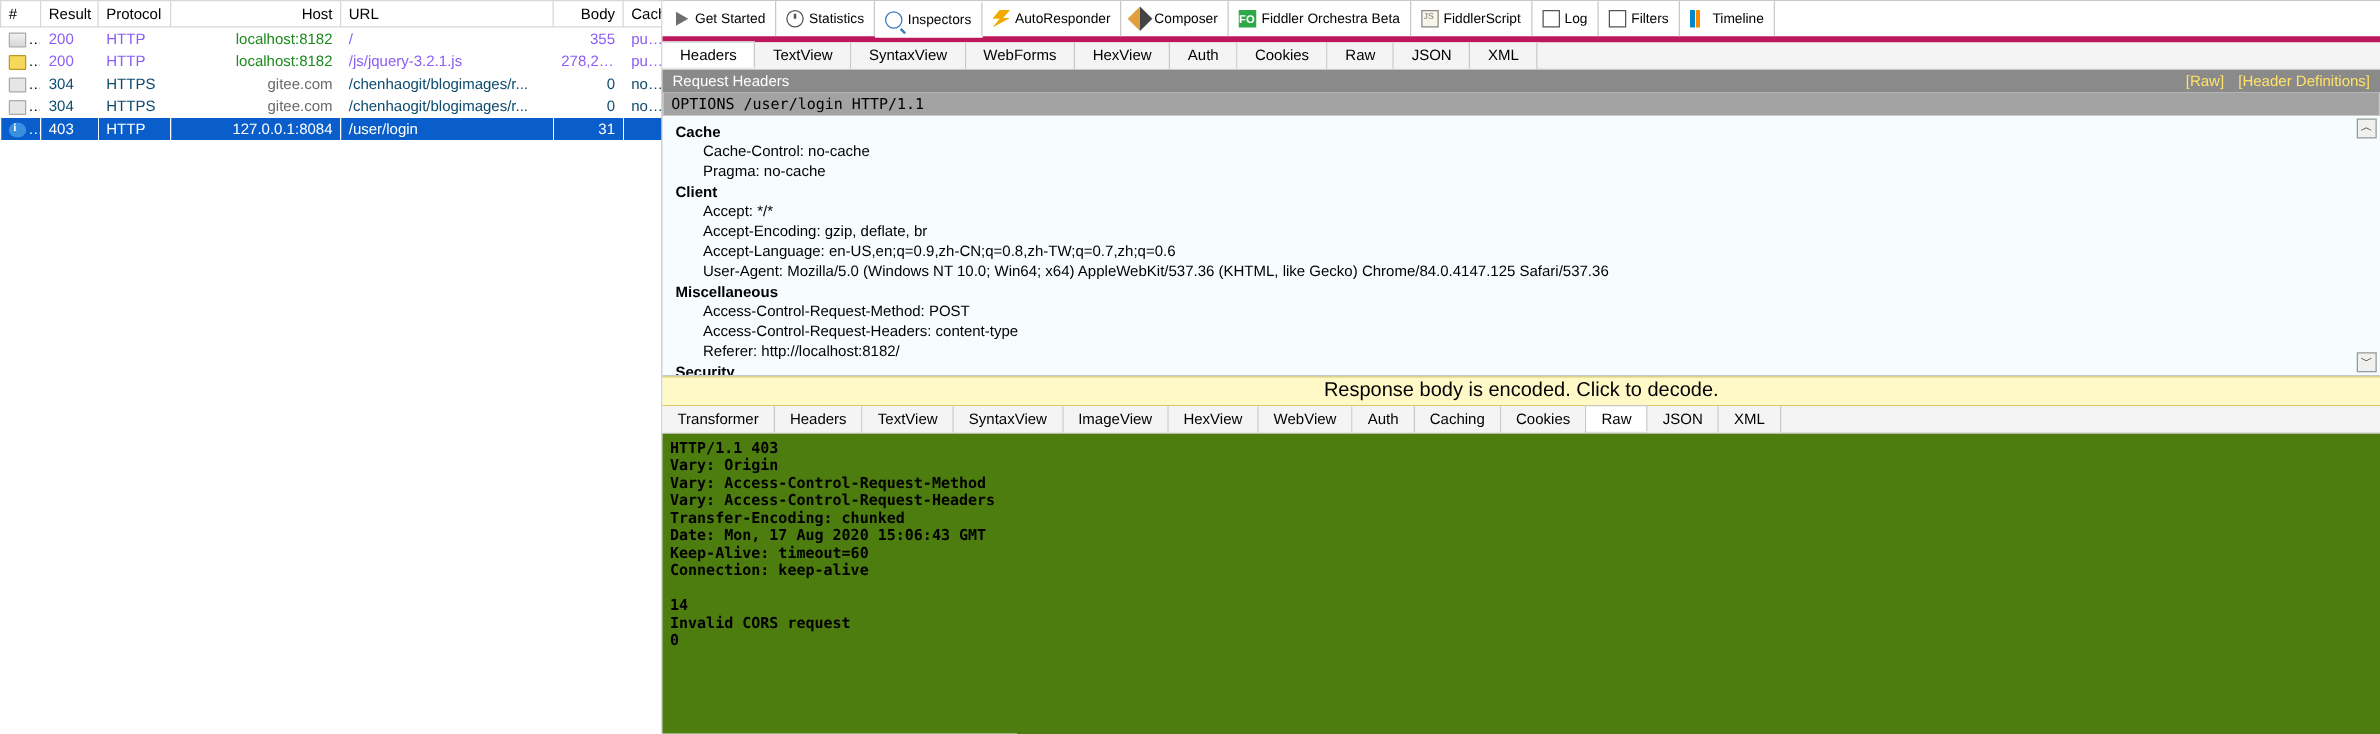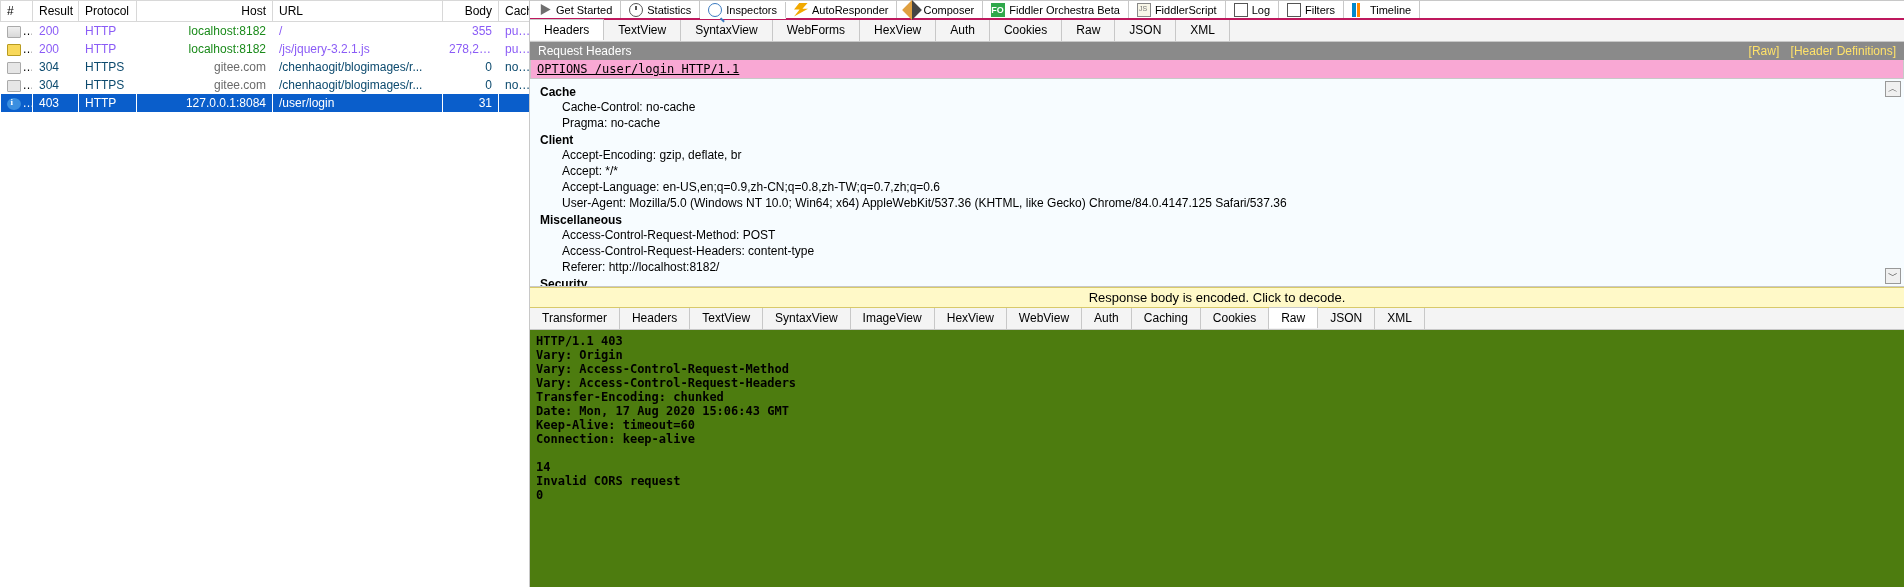--- a/index.html
+++ b/index.html
@@ -31,21 +31,21 @@
 .c-proto { width: 58px; }
 .c-host { width: 136px; text-align: right; }
 .c-url { width: 170px; }
 .c-body { width: 56px; }
 .c-cache { width: 42px; }
 
 
 .right-pane { flex: 1; display: flex; flex-direction: column; border-top: 1px solid #c8c8c8; }
 
 
-.top-tabs { display: flex; border-bottom: 2px solid #be185d; background: #fff; height: 19px; }
+.top-tabs { display: flex; border-bottom: 5px solid #be185d; background: #fff; height: 33px; }
 .top-tab { display: flex; align-items: center; padding: 0 8px; border-right: 1px solid #c8c8c8; font-size: 11px; cursor: pointer; gap: 4px; white-space: nowrap; }
 .top-tab .ti { width: 14px; height: 14px; display: inline-block; }
 .ti-play { background: #6f6f6f; clip-path: polygon(20% 10%, 20% 90%, 90% 50%); }
 .ti-clock { border: 1.5px solid #555; border-radius: 50%; position: relative; width: 12px; height: 12px; }
 .ti-clock::after { content: ""; position: absolute; left: 5px; top: 2px; width: 1.5px; height: 4px; background: #555; }
 .ti-mag { border: 1.5px solid #3a7ac0; border-radius: 50%; width: 10px; height: 10px; position: relative; }
 .ti-mag::after { content: ""; position: absolute; right: -4px; bottom: -4px; width: 5px; height: 1.5px; background: #3a7ac0; transform: rotate(45deg); }
 .ti-bolt { width: 10px; height: 14px; background: #f2a900; clip-path: polygon(40% 0, 100% 0, 60% 45%, 100% 45%, 0 100%, 40% 50%, 0 50%); }
 .ti-pencil { width: 12px; height: 12px; background: linear-gradient(135deg,#e0a040 50%, #444 50%); transform: rotate(-45deg); }
 .ti-fo { width: 16px; height: 14px; background: #2fa84a; color: #fff; font-size: 9px; font-weight: bold; text-align: left; line-height: 14px; }
@@ -58,31 +58,31 @@
 
 
 .sub-tabs { display: flex; border-bottom: 1px solid #c8c8c8; background: #f4f4f4; height: 22px; }
 .sub-tab { padding: 3px 14px; border-right: 1px solid #c8c8c8; font-size: 12px; cursor: pointer; background: #f4f4f4; }
 .sub-tab.active { background: #fff; border-top: 1px solid #c8c8c8; border-bottom-color: #fff; position: relative; top: -1px; }
 
 
 .req-hdr-bar { background: #8a8a8a; color: #fff; display: flex; justify-content: space-between; align-items: center; padding: 2px 8px; font-size: 12px; }
 .req-hdr-bar .links a { color: #ffe26a; margin-left: 8px; text-decoration: none; }
 
-.req-line { background: #f9a8d4; padding: 2px 6px; font-family: Consolas, monospace; font-size: 12px; border: 1px solid #c8c8c8; border-top: none; text-decoration: underline; }
+.req-line { background: #a3a3a3; padding: 2px 6px; font-family: Consolas, monospace; font-size: 12px; border: 1px solid #c8c8c8; border-top: none; }
 
 
 .headers-tree { padding: 4px 10px; background: #f7fcff; font-size: 12px; height: 208px; overflow-y: auto; border-bottom: 1px solid #c8c8c8; position: relative; }
 .section-title { font-weight: bold; margin-top: 2px; }
 .kv { padding: 1px 0 1px 22px; }
 .headers-tree .scroll-ind { position: absolute; right: 3px; top: 2px; width: 16px; height: 16px; border: 1px solid #999; background: #f0f0f0; font-size: 10px; line-height: 14px; text-align: center; color: #333; }
 .headers-tree .scroll-ind.bot { top: auto; bottom: 2px; }
 
 
-.yellow-bar { background: #fff9c8; border-top: 1px solid #d8c96a; border-bottom: 1px solid #d8c96a; text-align: center; padding: 2px 0; font-size: 13px; cursor: pointer; }
+.yellow-bar { background: #fff9c8; border-top: 1px solid #d8c96a; border-bottom: 1px solid #d8c96a; text-align: center; padding: 2px 0; font-size: 16px; cursor: pointer; }
 
 
 .resp-tabs { display: flex; border-bottom: 1px solid #c8c8c8; background: #f4f4f4; height: 22px; }
 .resp-tab { padding: 3px 12px; border-right: 1px solid #c8c8c8; font-size: 12px; cursor: pointer; background: #f4f4f4; }
 .resp-tab.active { background: #fff; border-top: 1px solid #c8c8c8; position: relative; top: -1px; }
 
 .raw-area { font-family: Consolas, monospace; font-size: 12px; padding: 4px 6px; white-space: pre; background: #4d7c0f; flex: 1; overflow: auto; font-weight: bold; }
 
 th.c-host, td.hostcell { text-align: right; padding-left: 29px; }
 td.hostcell { color: #1a8a1a; }
@@ -224,22 +224,22 @@
     </div>
     <div class="req-line">OPTIONS /user/login HTTP/1.1</div>
 
     <div class="headers-tree" id="headers-tree">
       <div class="scroll-ind">︿</div>
       <div class="scroll-ind bot">﹀</div>
     <div class="section-title">Cache</div>
         <div class="kv">Cache-Control: no-cache</div>
         <div class="kv">Pragma: no-cache</div>
         <div class="section-title">Client</div>
+        <div class="kv">Accept: */*</div>
         <div class="kv">Accept-Encoding: gzip, deflate, br</div>
-        <div class="kv">Accept: */*</div>
         <div class="kv">Accept-Language: en-US,en;q=0.9,zh-CN;q=0.8,zh-TW;q=0.7,zh;q=0.6</div>
         <div class="kv">User-Agent: Mozilla/5.0 (Windows NT 10.0; Win64; x64) AppleWebKit/537.36 (KHTML, like Gecko) Chrome/84.0.4147.125 Safari/537.36</div>
         <div class="section-title">Miscellaneous</div>
         <div class="kv">Access-Control-Request-Method: POST</div>
         <div class="kv">Access-Control-Request-Headers: content-type</div>
         <div class="kv">Referer: http://localhost:8182/</div>
         <div class="section-title">Security</div>
       </div>
 
     <div class="yellow-bar">Response body is encoded. Click to decode.</div>

